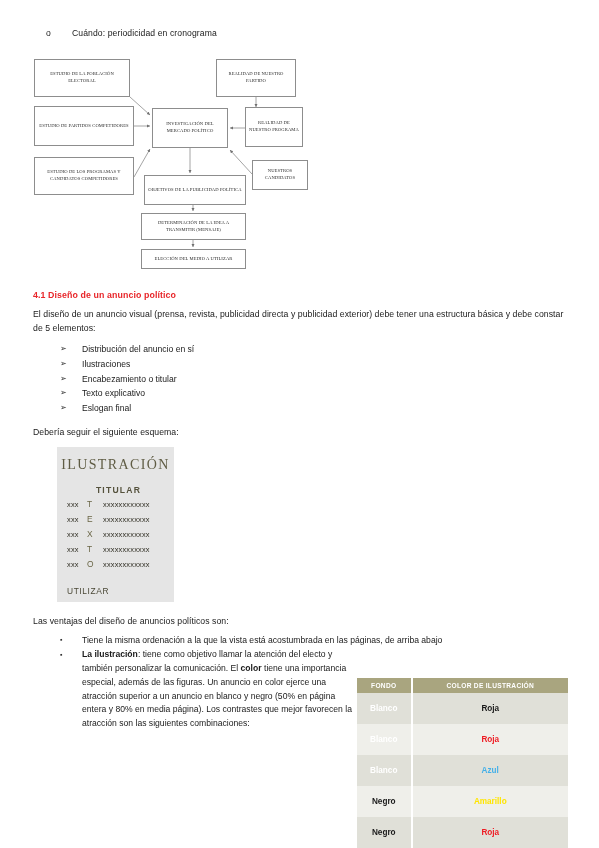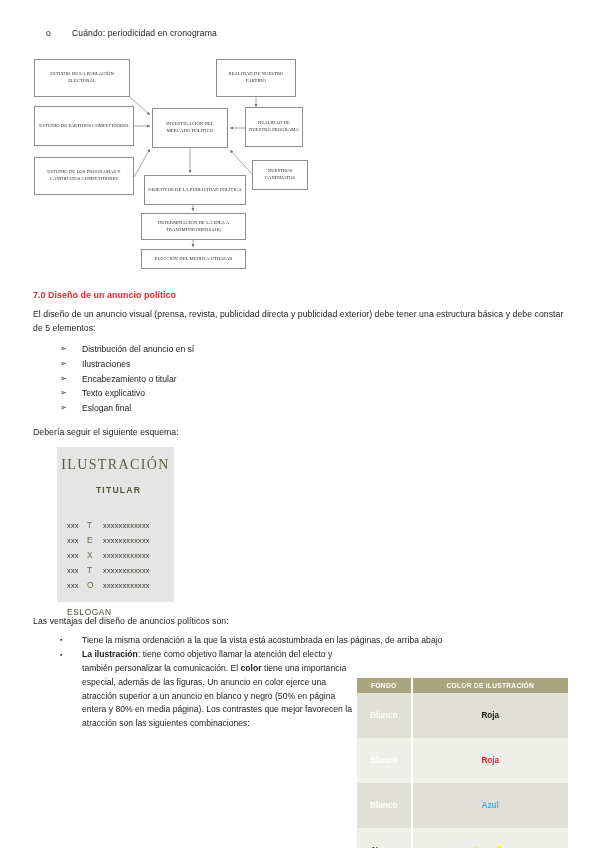--- a/index.html
+++ b/index.html
@@ -87,21 +87,21 @@
   .mockup .m-titular {
     text-align: center;
     font-size: 8.6px;
     font-weight: bold;
     letter-spacing: 1.2px;
     color: #55523d;
     margin-top: 12px;
     padding-left: 6px;
   }
   .mockup .m-rows {
-    margin-top: 23px;
+    margin-top: 2px;
     padding-left: 10px;
   }
   .mockup .m-row {
     display: flex;
     align-items: baseline;
     font-size: 7.4px;
     line-height: 1.78;
     color: #2f2d22;
     letter-spacing: .2px;
   }
@@ -149,21 +149,21 @@
   
   .ctable {
     position: absolute;
     left: 357px; top: 678px;
     width: 211px;
     border-collapse: collapse;
     font-size: 8px;
   }
   .ctable th, .ctable td {
     text-align: center;
-    padding: 18px 2px;
+    padding: 11px 2px;
     font-weight: bold;
     border-right: 2px solid #ffffff;
   }
   .ctable th:last-child, .ctable td:last-child { border-right: none; }
   .ctable th {
     background: #a9a57f;
     color: #ffffff;
     font-size: 6.6px;
     letter-spacing: .3px;
     padding: 4px 2px;
@@ -249,21 +249,21 @@
       <span>OBJETIVOS DE LA PUBLICIDAD POLÍTICA</span>
     </div>
     <div class="box" style="left:111px;top:158px;width:105px;height:27px;">
       <span>DETERMINACIÓN DE LA IDEA A TRANSMITIR (MENSAJE)</span>
     </div>
     <div class="box" style="left:111px;top:194px;width:105px;height:20px;">
       <span>ELECCIÓN DEL MEDIO A UTILIZAR</span>
     </div>
   </div>
 
-  <div class="heading">7.0 Diseño de un anuncio político</div>
+  <div class="heading">4.1 Diseño de un anuncio político</div>
 
   <div class="intro para">El diseño de un anuncio visual (prensa, revista, publicidad directa y publicidad exterior) debe tener una estructura básica y debe constar de 5 elementos:</div>
 
   <div class="arrow-list">
     <div class="row">
       <span class="bullet">➢</span>
       <span class="txt">Distribución del anuncio en sí</span>
     </div>
     <div class="row">
       <span class="bullet">➢</span>
@@ -308,21 +308,21 @@
         <span class="c1">xxx</span>
         <span class="c2">T</span>
         <span class="c3">xxxxxxxxxxxx</span>
       </div>
       <div class="m-row">
         <span class="c1">xxx</span>
         <span class="c2">O</span>
         <span class="c3">xxxxxxxxxxxx</span>
       </div>
     </div>
-    <div class="m-eslogan">ESLOGAN</div>
+    <div class="m-eslogan">UTILIZAR</div>
   </div>
 
   <div class="ventajas para"><span>Las </span><b>ventajas</b><span> del diseño de anuncios políticos son:</span></div>
 
   <div class="sq-list">
     <div class="row">
       <span class="bullet">▪</span>
       <span class="txt">Tiene la misma ordenación a la que la vista está acostumbrada en las páginas, de arriba abajo</span>
     </div>
     <div class="row wide">

